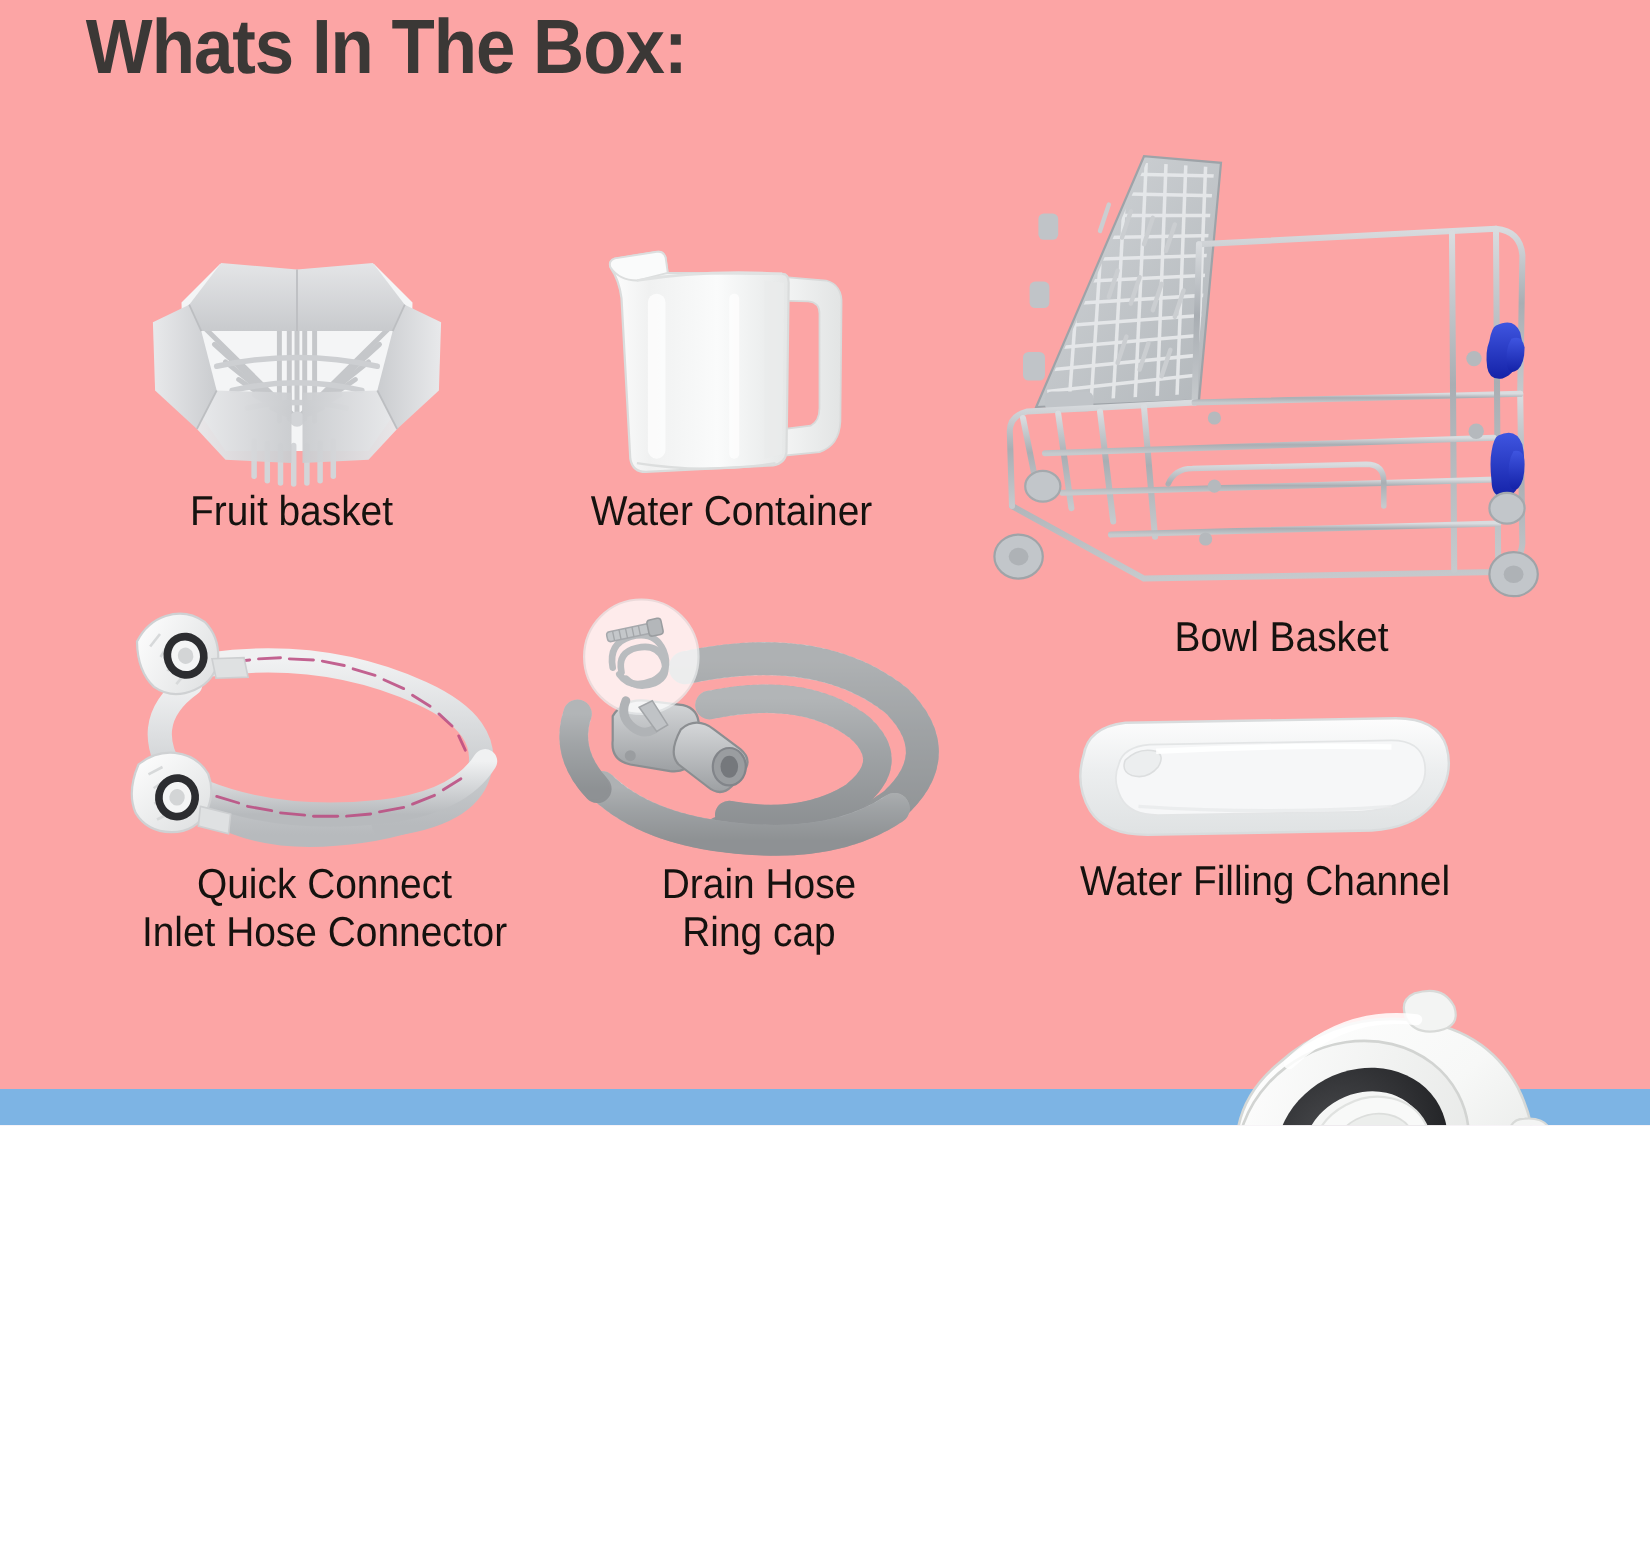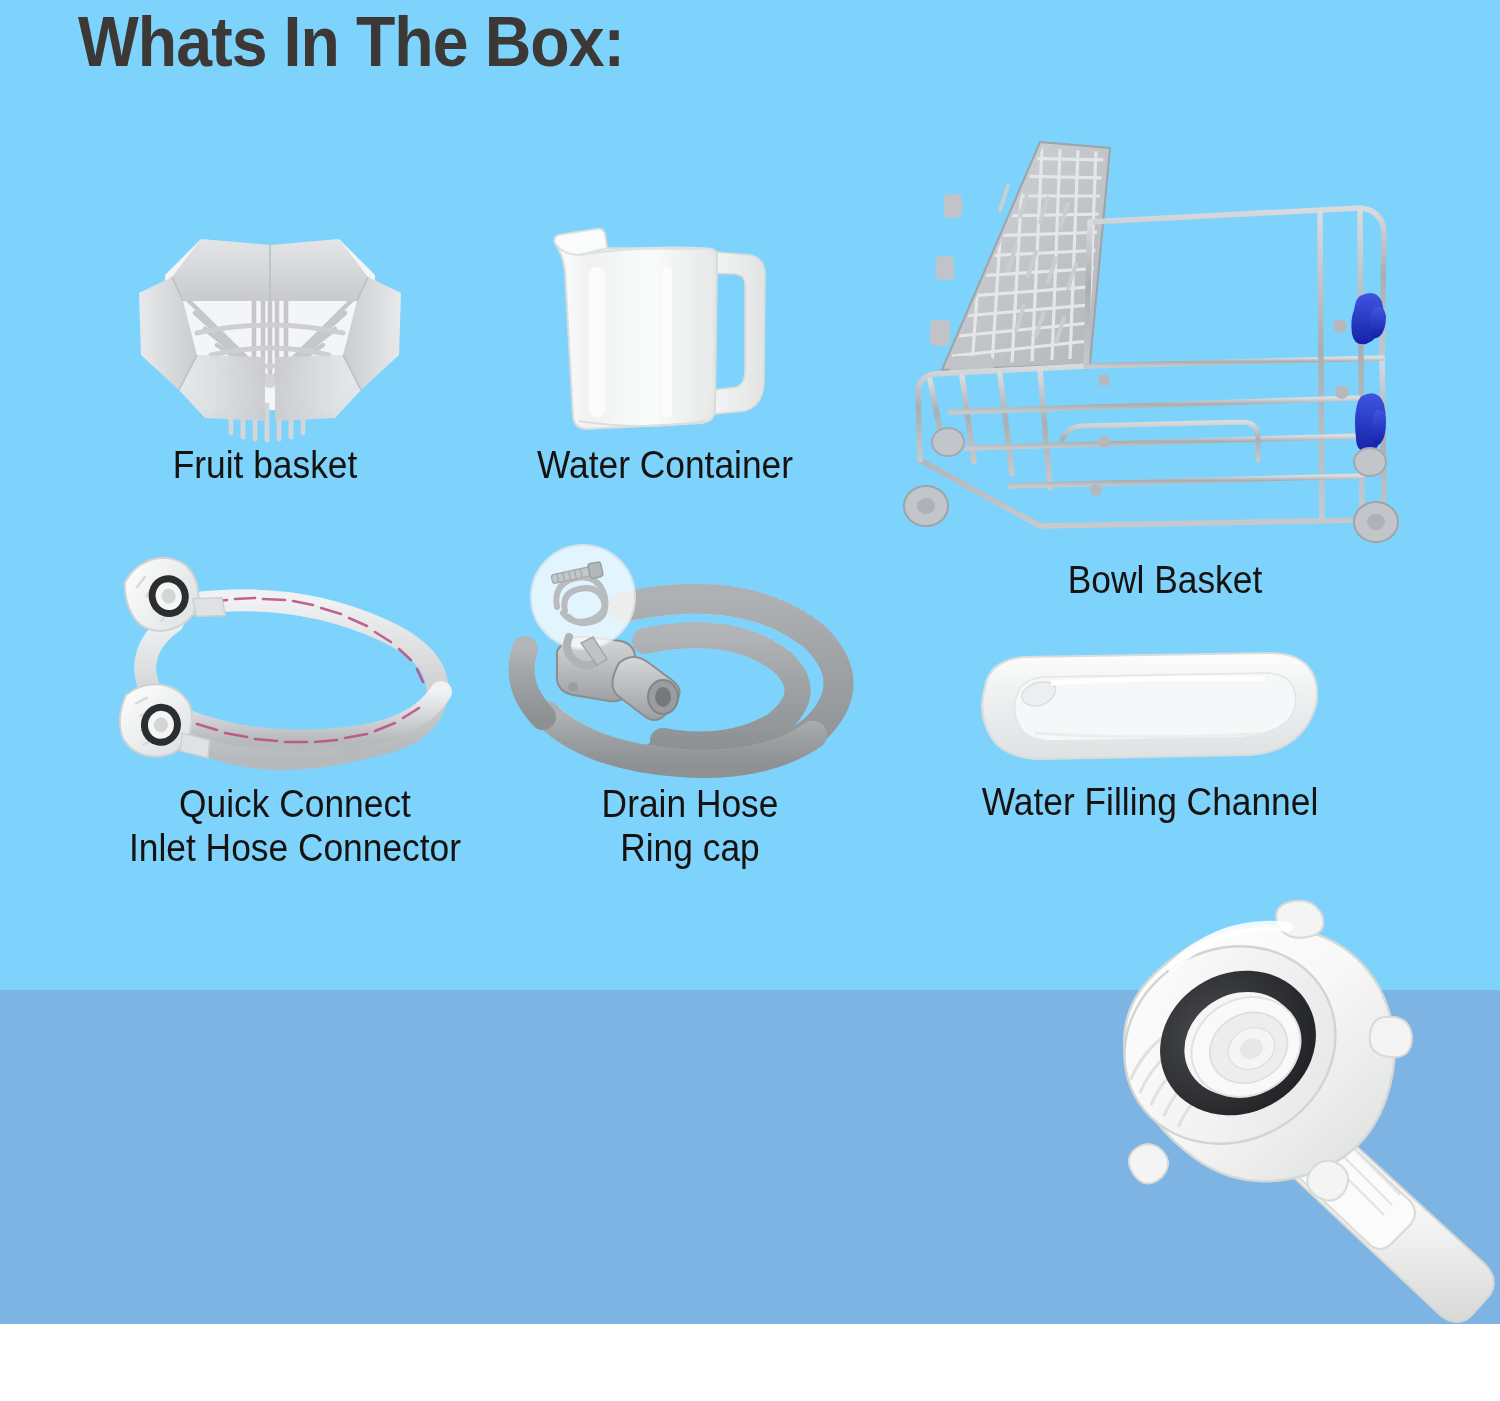--- a/index.html
+++ b/index.html
@@ -7,22 +7,22 @@
     margin: 0;
     padding: 0;
     background: #ffffff;
   }
   body {
     font-family: "Liberation Sans", sans-serif;
   }
   #page {
     position: relative;
     width: 1500px;
-    height: 1324px;
-    background: #7dd3fc;
+    height: 1023px;
+    background: #fca5a5;
     overflow: hidden;
   }
 
   
   #title {
     position: absolute;
     left: 78px;
     top: 2px;
     font-size: 70px;
     font-weight: 800;

